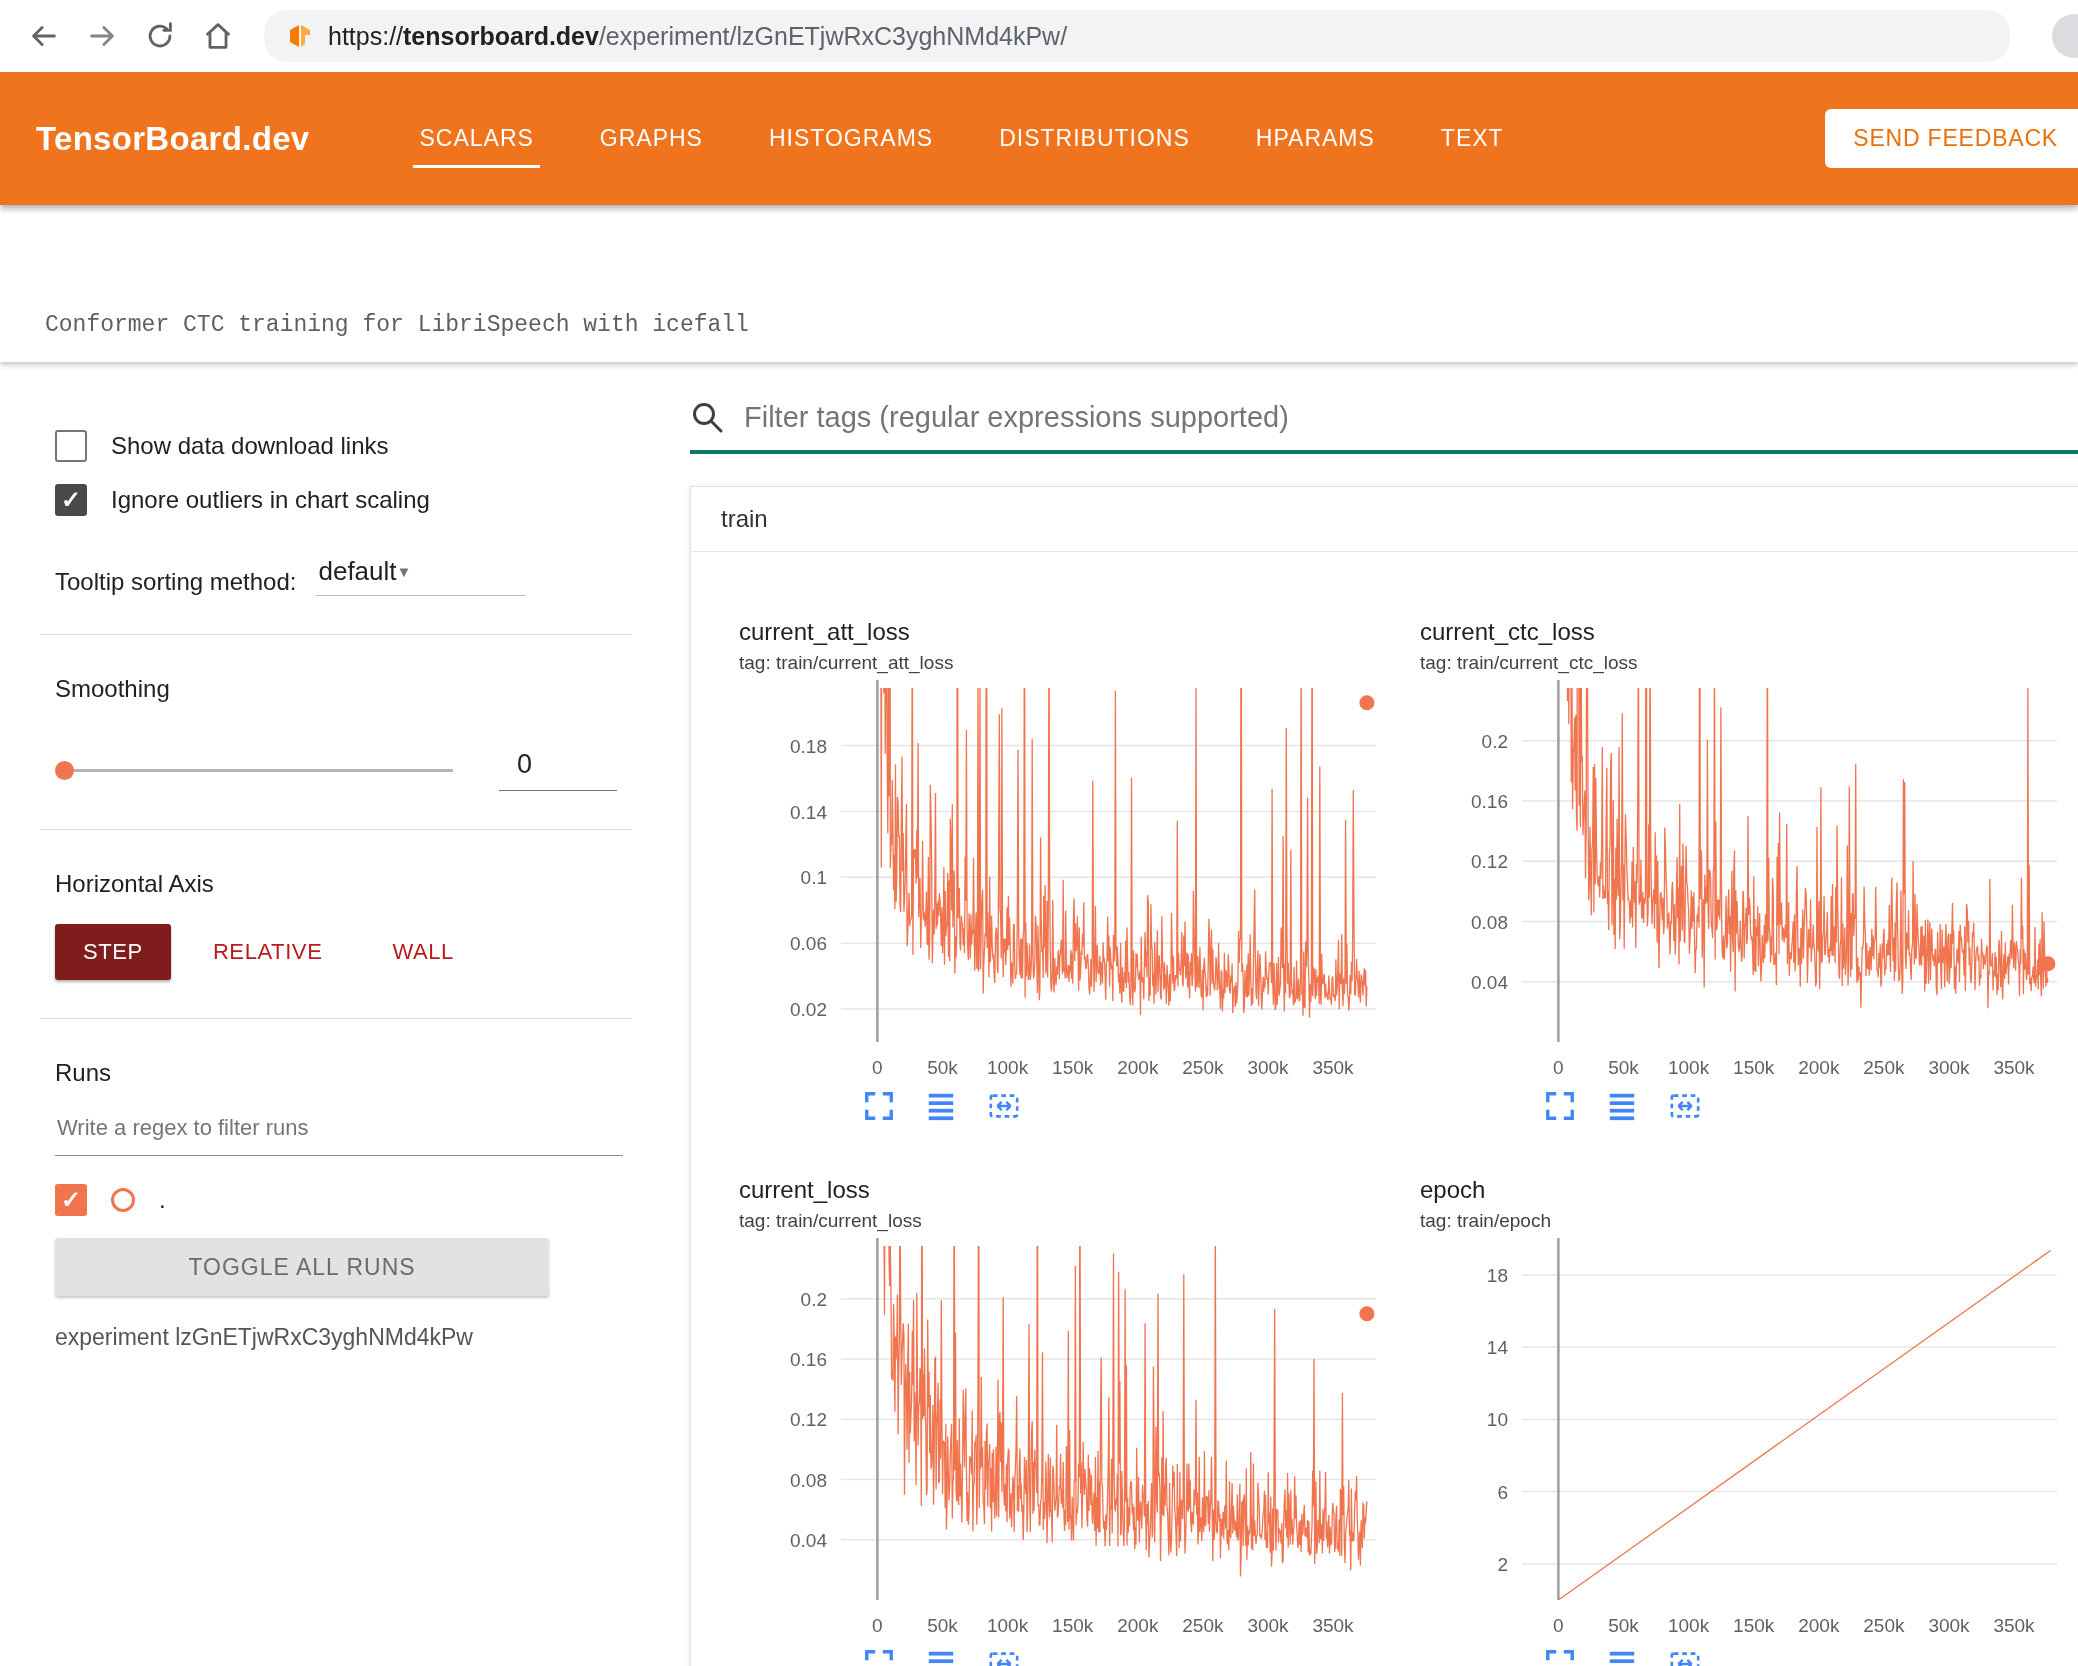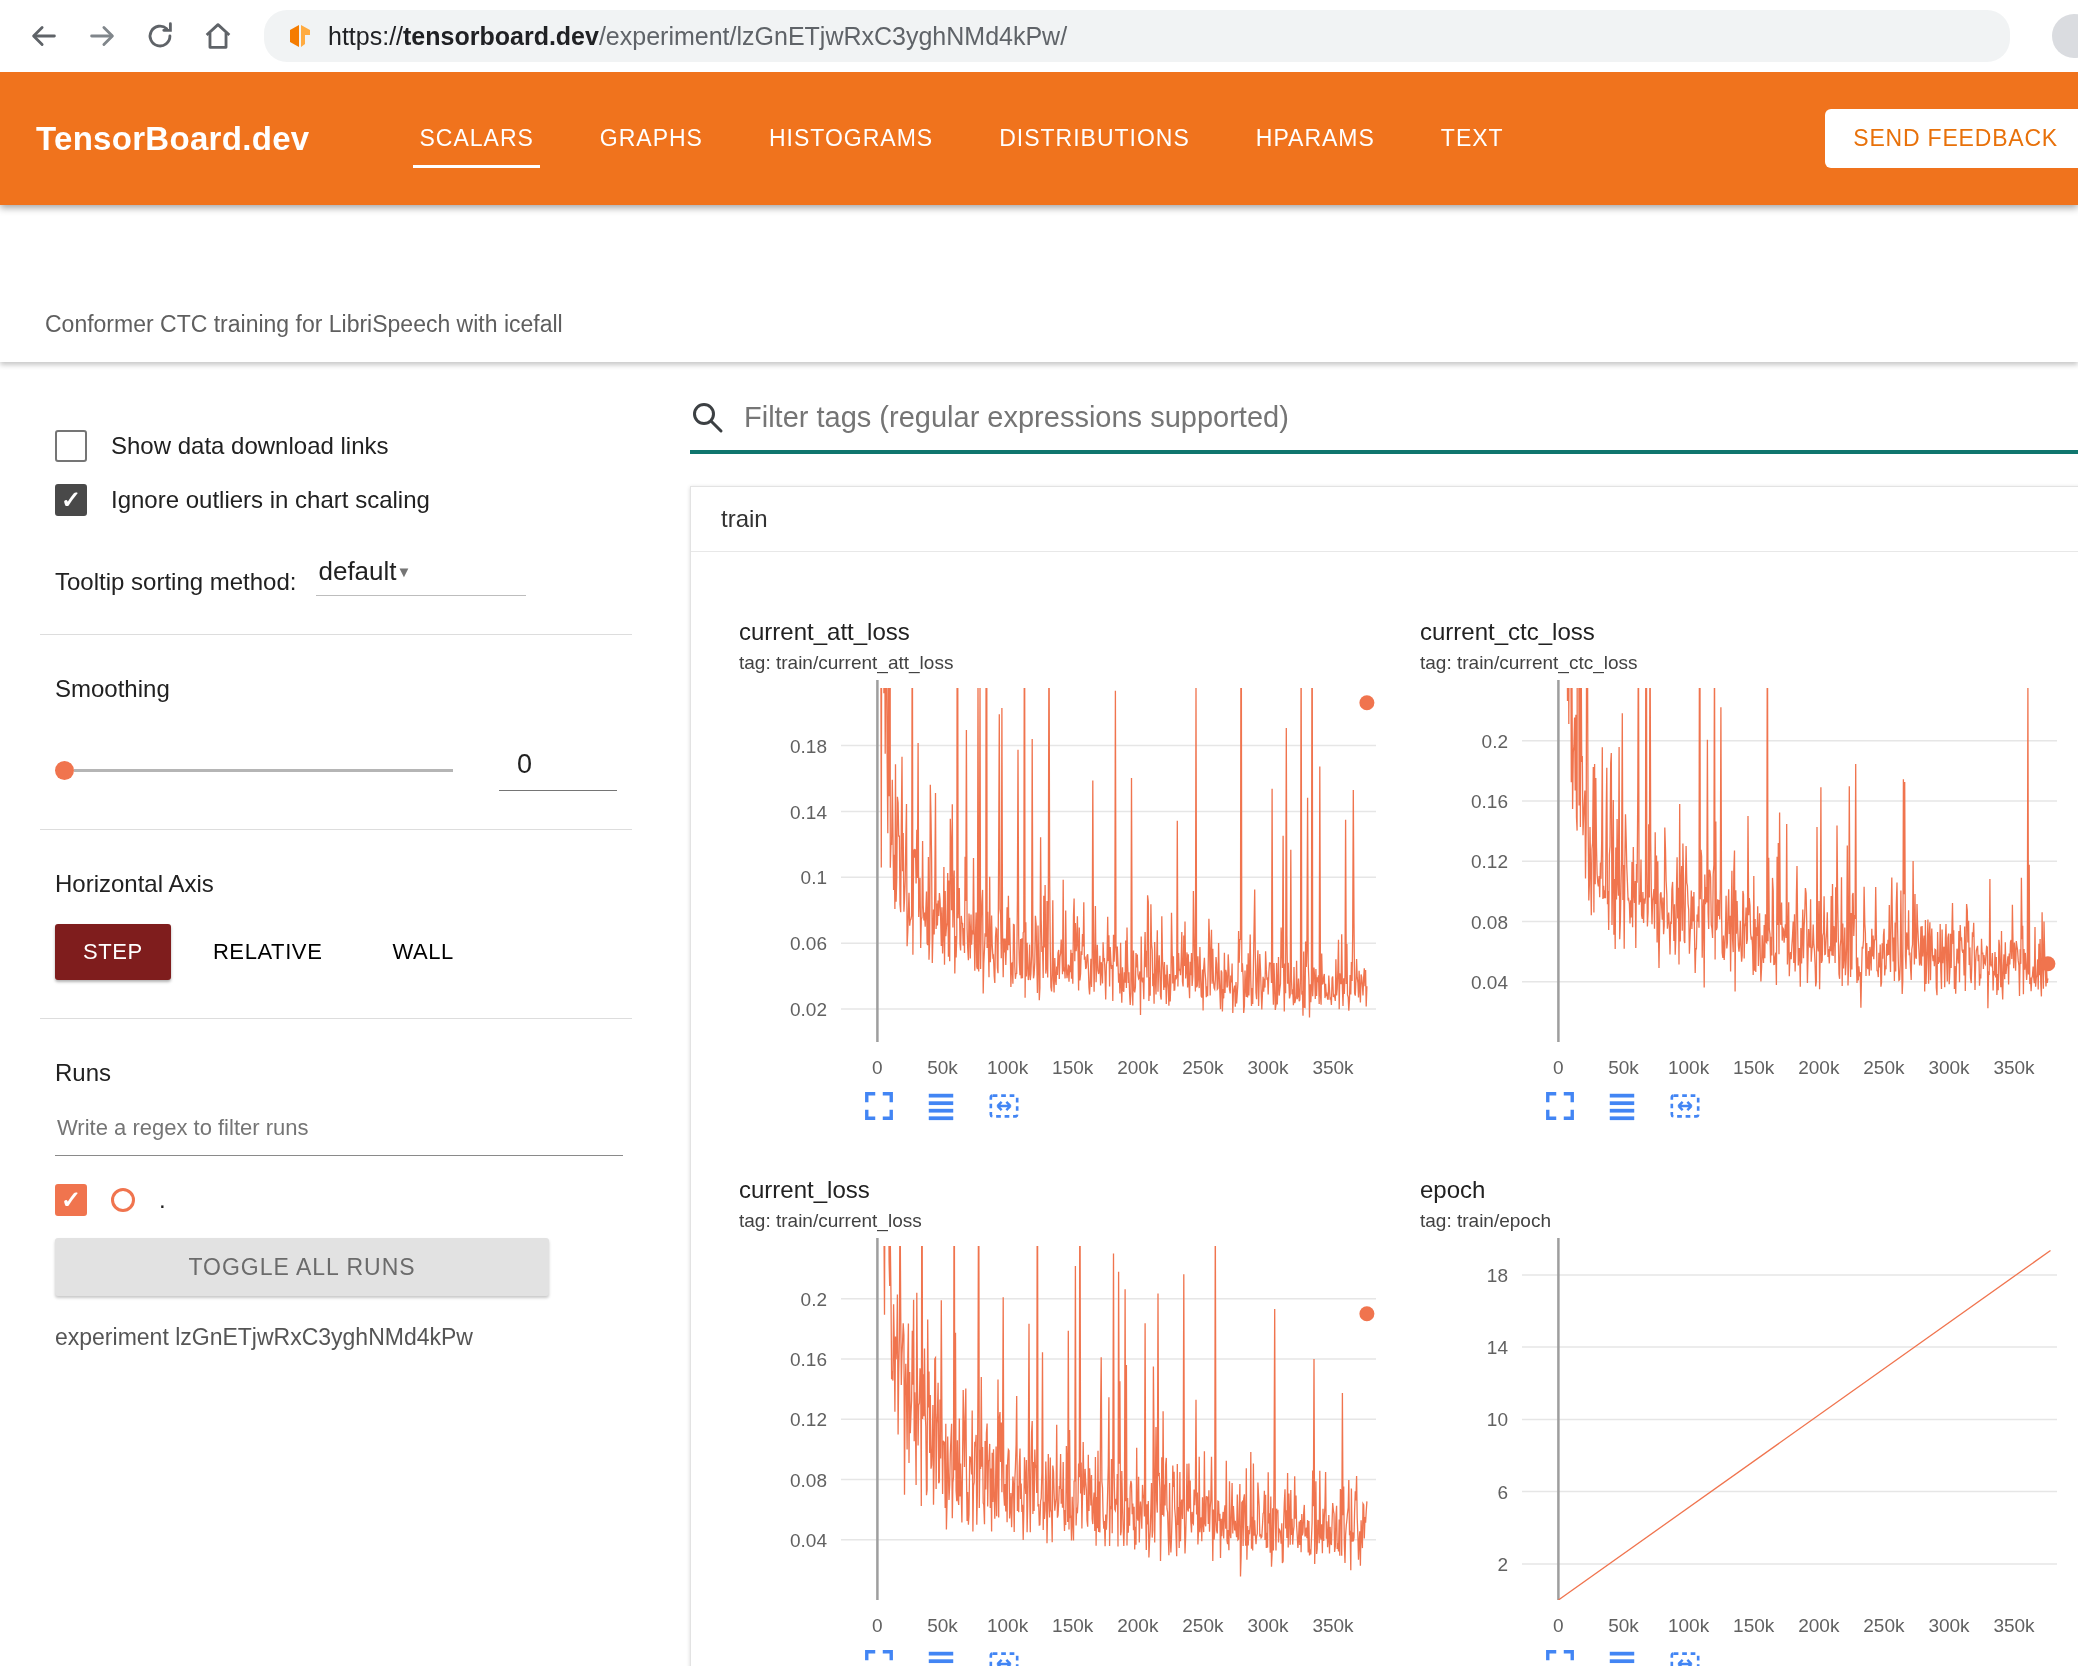--- a/index.html
+++ b/index.html
@@ -34,21 +34,21 @@
   .tb-nav{display:flex;margin-left:106px;gap:58px;height:100%;align-items:center;}
   .tab{position:relative;color:#fff;font-size:23px;font-weight:500;letter-spacing:1px;
     padding:30px 4px;cursor:pointer;}
   .tab.active::after{content:"";position:absolute;left:-2px;right:-2px;bottom:14px;height:3px;background:#fff;}
   .feedback-btn{margin-left:auto;margin-right:-8px;background:#fff;color:var(--feedback-orange);
     border:none;font-family:inherit;font-size:23px;font-weight:500;letter-spacing:.8px;
     padding:16px 28px;border-radius:6px;cursor:pointer;white-space:nowrap;}
 
   
   .titlebar{height:157px;background:#fff;display:flex;align-items:flex-end;
-    padding:0 0 24px 45px;position:relative;z-index:20;box-shadow:0 3px 5px rgba(0,0,0,.22);}
+    padding:0 0 24px 45px;position:relative;z-index:20;box-shadow:0 3px 5px rgba(0,0,0,.22);font-family:Liberation Mono, monospace;}
   .titlebar .exp-title{font-size:23px;color:#5f5f5f;}
 
   
   .content{display:flex;height:1304px;}
 
   
   .sidebar{width:660px;flex:0 0 660px;padding:68px 0 0 55px;}
   .check-row{display:flex;align-items:center;gap:24px;margin-bottom:22px;font-size:24px;cursor:pointer;}
   .cb{width:32px;height:32px;border:2px solid #757575;border-radius:3px;flex:0 0 32px;
     display:flex;align-items:center;justify-content:center;color:transparent;font-size:24px;font-weight:700;}
@@ -61,21 +61,21 @@
   .divider{height:1px;background:#ddd;margin:38px 28px 0 -15px;}
   .section-label{font-size:24px;margin-top:40px;}
   .slider-row{display:flex;align-items:center;margin-top:46px;}
   .slider{display:flex;align-items:center;width:398px;cursor:pointer;}
   .slider .thumb{width:19px;height:19px;border-radius:50%;background:var(--accent-orange);flex:0 0 19px;}
   .slider .track{height:3px;background:#b5b5b5;flex:1;}
   .slider-value{width:118px;margin-left:46px;border-bottom:1px solid #757575;
     font-size:27px;padding:0 0 10px 18px;cursor:text;}
   .axis-buttons{display:flex;align-items:center;margin-top:26px;gap:14px;}
   .axis-btn{font-family:inherit;font-size:22px;letter-spacing:.6px;border:none;background:transparent;
-    color:#000000;padding:15px 28px;border-radius:3px;cursor:pointer;}
+    color:#b91c1c;padding:15px 28px;border-radius:3px;cursor:pointer;}
   .axis-btn.selected{background:#7f1d1d;color:#fff;box-shadow:0 2px 3px rgba(0,0,0,.3);}
   .runs-filter{display:block;background:transparent;border:none;outline:none;
     border-bottom:1px solid #8a8a8a;width:568px;font-family:inherit;font-size:22px;
     padding:0 0 14px 2px;margin-top:28px;color:#212121;}
   .runs-filter::placeholder{color:#757575;}
   .run-row{display:flex;align-items:center;margin-top:28px;gap:24px;}
   .run-circle{width:24px;height:24px;border:3px solid var(--accent-orange);border-radius:50%;}
   .run-name{font-size:24px;}
   .toggle-runs{display:block;margin-top:22px;width:494px;height:58px;background:#e2e2e2;
     border:none;border-radius:3px;font-family:inherit;font-size:23px;font-weight:500;

